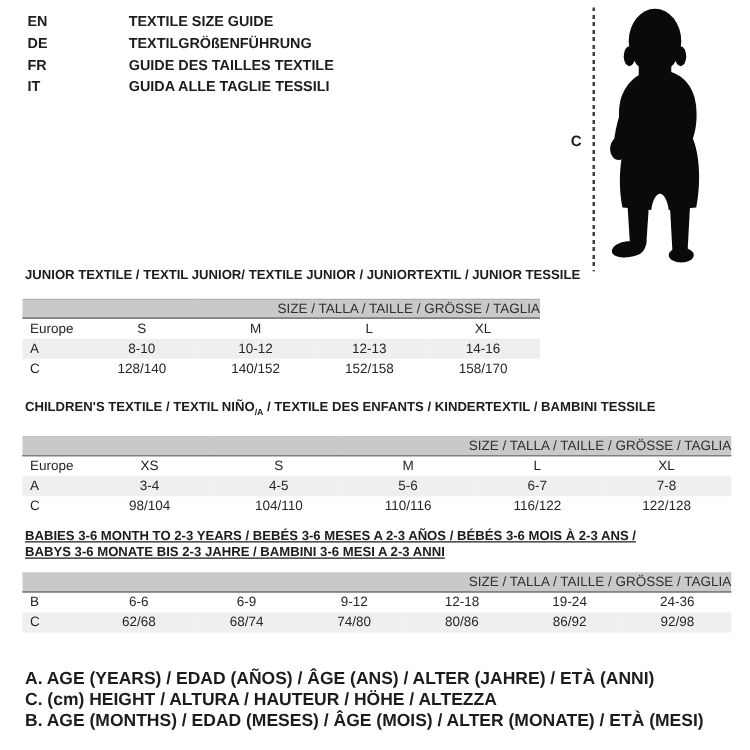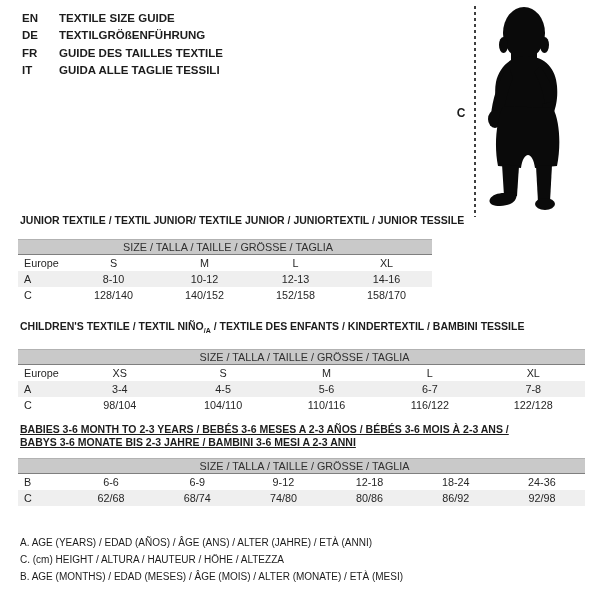--- a/index.html
+++ b/index.html
@@ -4,21 +4,21 @@
 <style>
   html, body { margin: 0; padding: 0; background: #ffffff; }
   .page {
     position: relative; width: 600px; height: 600px; background: #ffffff;
     font-family: "Liberation Sans", sans-serif; color: #1c1c1c; overflow: hidden;
   }
 
   
   .lang-list { position: absolute; left: 22px; top: 9px; }
   .lang-row { display: flex; height: 17.5px; align-items: center;
-              font-weight: bold; font-size: 11.5px; white-space: nowrap; }
+              font-weight: bold; font-size: 11.5px; white-space: nowrap; gap: 44px; }
   .lang-code { width: 37px; flex: 0 0 37px; }
 
   
   .dashed-line {
     position: absolute; left: 474px; top: 6px; width: 2px; height: 211px;
     background: repeating-linear-gradient(to bottom, #3f3f3f 0px, #3f3f3f 3px, transparent 3px, transparent 6px);
   }
   .measure-label {
     position: absolute; left: 452px; top: 106px; width: 18px;
     font-weight: bold; font-size: 12px; text-align: center;
@@ -29,42 +29,42 @@
   .section-title {
     position: absolute; left: 20px; font-weight: bold; font-size: 10.5px;
     color: #1c1c1c; white-space: nowrap; line-height: 13px;
   }
   .section-title sub { font-size: 7px; }
 
   
   .size-table { position: absolute; left: 18px; border-collapse: collapse;
                 table-layout: fixed; font-size: 10.8px; }
   .size-table th.bar {
-    background: #c9c9c9; font-weight: normal; text-align: center;
+    background: #c9c9c9; font-weight: normal; text-align: right;
     padding: 0 0 0 6px; color: #303030; height: 14px; line-height: 14px;
     border-top: 1px solid #b2b2b2; border-bottom: 1px solid #7f7f7f;
     font-size: 10.8px;
   }
   .size-table td { text-align: center; height: 16px; line-height: 16px;
                    padding: 0; color: #262626; }
   .size-table td.rlabel { text-align: left; padding-left: 6px; }
   .size-table tr.shade { background: #efefef; }
 
   .tbl-junior   { top: 239px; width: 414px; }
   .tbl-children { top: 349px; width: 567px; }
   .tbl-babies   { top: 458px; width: 567px; }
 
   .title-junior   { top: 214px; }
   .title-children { top: 320px; }
   .title-babies   { top: 423px; text-decoration: underline; }
 
   
   .footnotes { position: absolute; left: 20px; top: 534px; }
-  .footnote { height: 17px; line-height: 17px; font-weight: normal;
-              font-size: 10px; white-space: nowrap; }
+  .footnote { height: 17px; line-height: 17px; font-weight: bold;
+              font-size: 14px; white-space: nowrap; }
 </style>
 </head>
 <body>
 
 <div class="page">
 
   <div class="lang-list">
     <div class="lang-row">
       <span class="lang-code">EN</span>
       <span class="lang-title">TEXTILE SIZE GUIDE</span>
@@ -207,21 +207,21 @@
         <th class="bar" colspan="7">SIZE / TALLA / TAILLE / GRÖSSE / TAGLIA</th>
       </tr>
     </thead>
     <tbody>
       <tr>
         <td class="rlabel">B</td>
         <td>6-6</td>
         <td>6-9</td>
         <td>9-12</td>
         <td>12-18</td>
-        <td>18-24</td>
+        <td>19-24</td>
         <td>24-36</td>
       </tr>
       <tr class="shade">
         <td class="rlabel">C</td>
         <td>62/68</td>
         <td>68/74</td>
         <td>74/80</td>
         <td>80/86</td>
         <td>86/92</td>
         <td>92/98</td>

